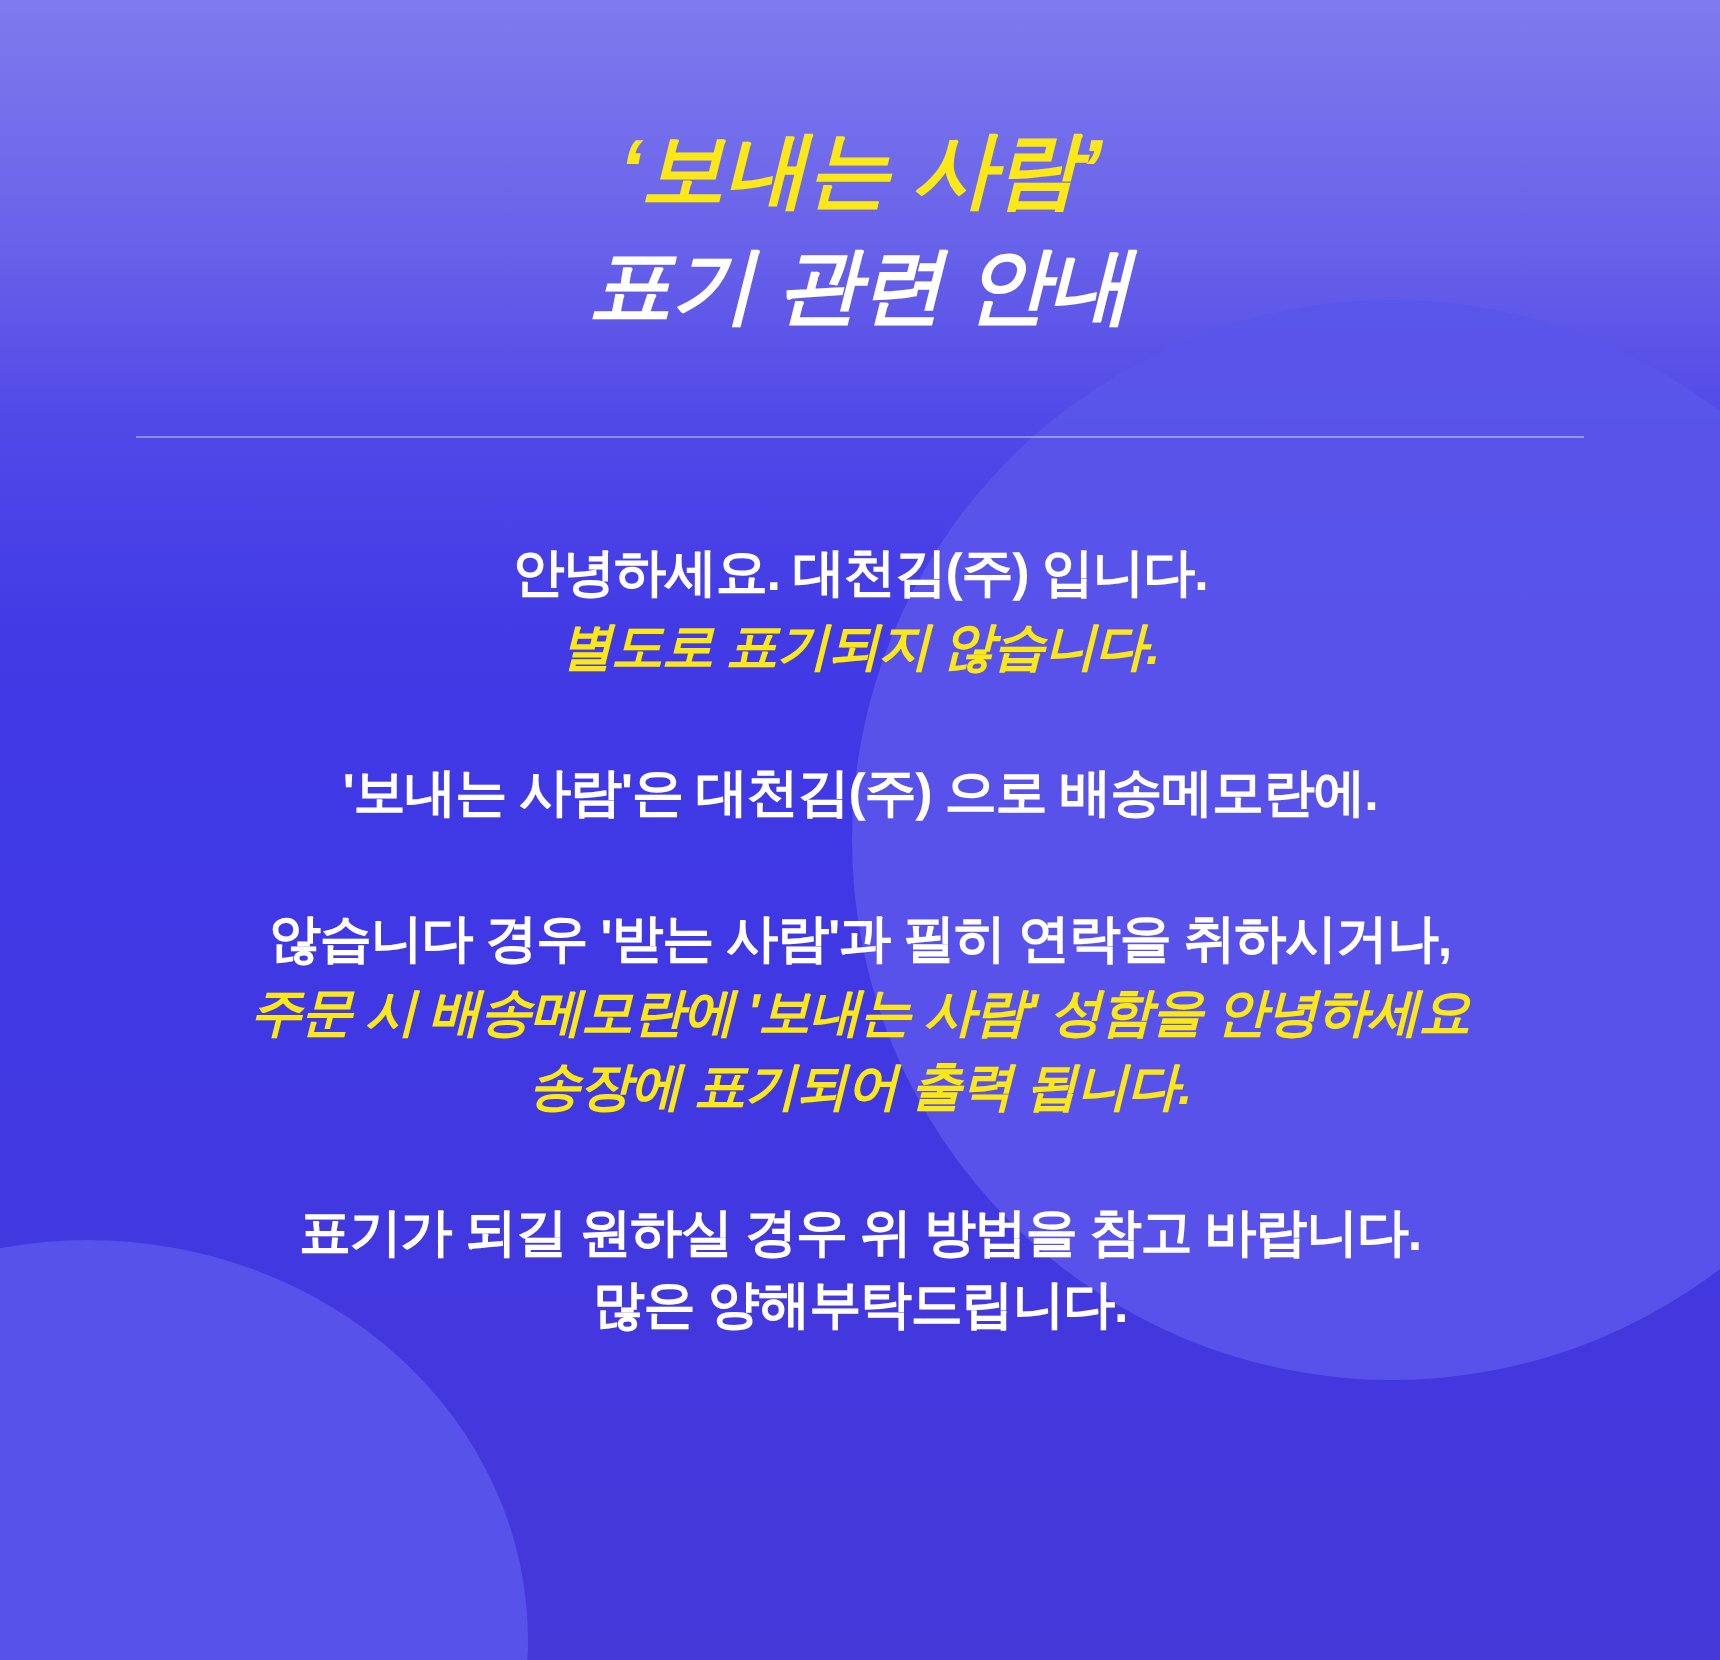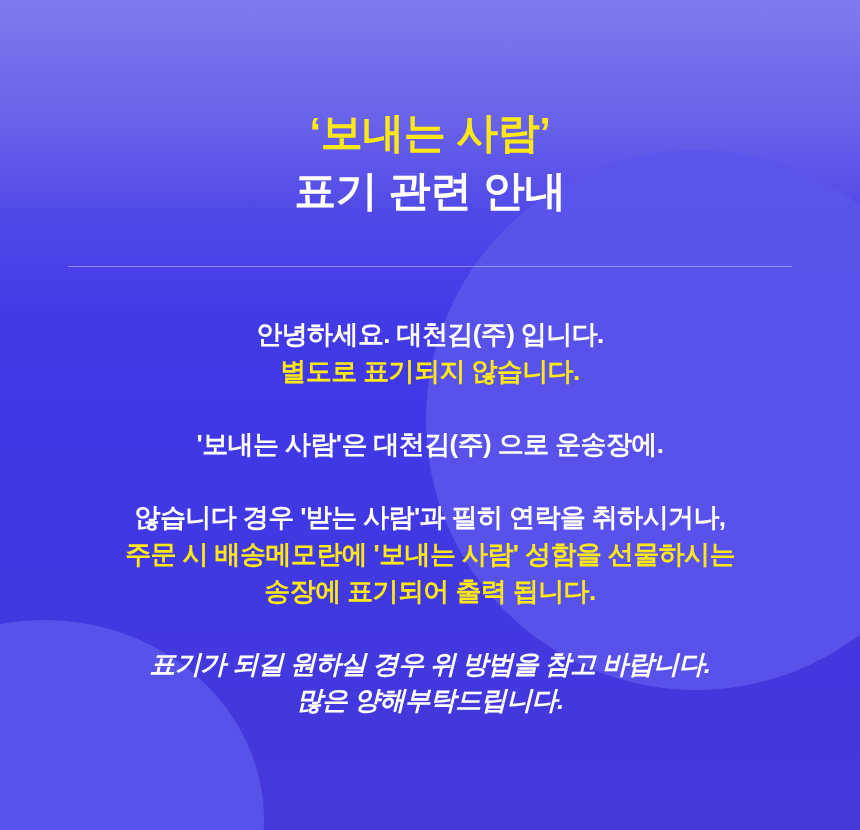--- a/index.html
+++ b/index.html
@@ -55,21 +55,22 @@
   .content {
     position: relative;
     z-index: 2;
     width: 100%;
     height: 100%;
     text-align: center;
   }
 
   
   #title-block {
-    padding-top: 104px;
+    padding-top: 56px;
+    font-style: italic;
   }
   .title-line {
     font-size: 42px;
     font-weight: 700;
     line-height: 1.37;
     letter-spacing: -0.5px;
     white-space: pre;
   }
   .title-accent { color: #fce817; }
   .title-main   { color: #ffffff; text-align: center; }
@@ -82,31 +83,31 @@
     background: rgba(255,255,255,0.38);
   }
 
   
   #body-block {
     margin-top: 49px;
   }
   .para {
     margin: 0 0 36px 0;
   }
-  .para:last-child { margin-bottom: 0; font-style: italic; }
+  .para:last-child { margin-bottom: 0; }
 
   .line {
     font-size: 26px;
     font-weight: 700;
     line-height: 1.42;
     letter-spacing: -0.6px;
     white-space: pre;
   }
   .line.white  { color: #ffffff; }
-  .line.yellow { color: #fce817; }
+  .line.yellow { color: #fce817; font-style: italic; }
 </style>
 </head>
 <body>
 
 <div id="notice-card">
 
   <div class="blob blob-right"></div>
   <div class="blob blob-bottom-left"></div>
 
   <div class="content">
@@ -119,26 +120,26 @@
     <div id="divider"></div>
 
     <div id="body-block">
 
       <div class="para">
         <div class="line white">안녕하세요. 대천김(주) 입니다.</div>
         <div class="line yellow">별도로 표기되지 않습니다.</div>
       </div>
 
       <div class="para">
-        <div class="line white">'보내는 사람'은 대천김(주) 으로 운송장에.</div>
+        <div class="line white">'보내는 사람'은 대천김(주) 으로 배송메모란에.</div>
       </div>
 
       <div class="para">
         <div class="line white">않습니다 경우 '받는 사람'과 필히 연락을 취하시거나,</div>
-        <div class="line yellow">주문 시 배송메모란에 '보내는 사람' 성함을 선물하시는</div>
+        <div class="line yellow">주문 시 배송메모란에 '보내는 사람' 성함을 안녕하세요</div>
         <div class="line yellow">송장에 표기되어 출력 됩니다.</div>
       </div>
 
       <div class="para">
         <div class="line white">표기가 되길 원하실 경우 위 방법을 참고 바랍니다.</div>
         <div class="line white">많은 양해부탁드립니다.</div>
       </div>
 
     </div>
   </div>

